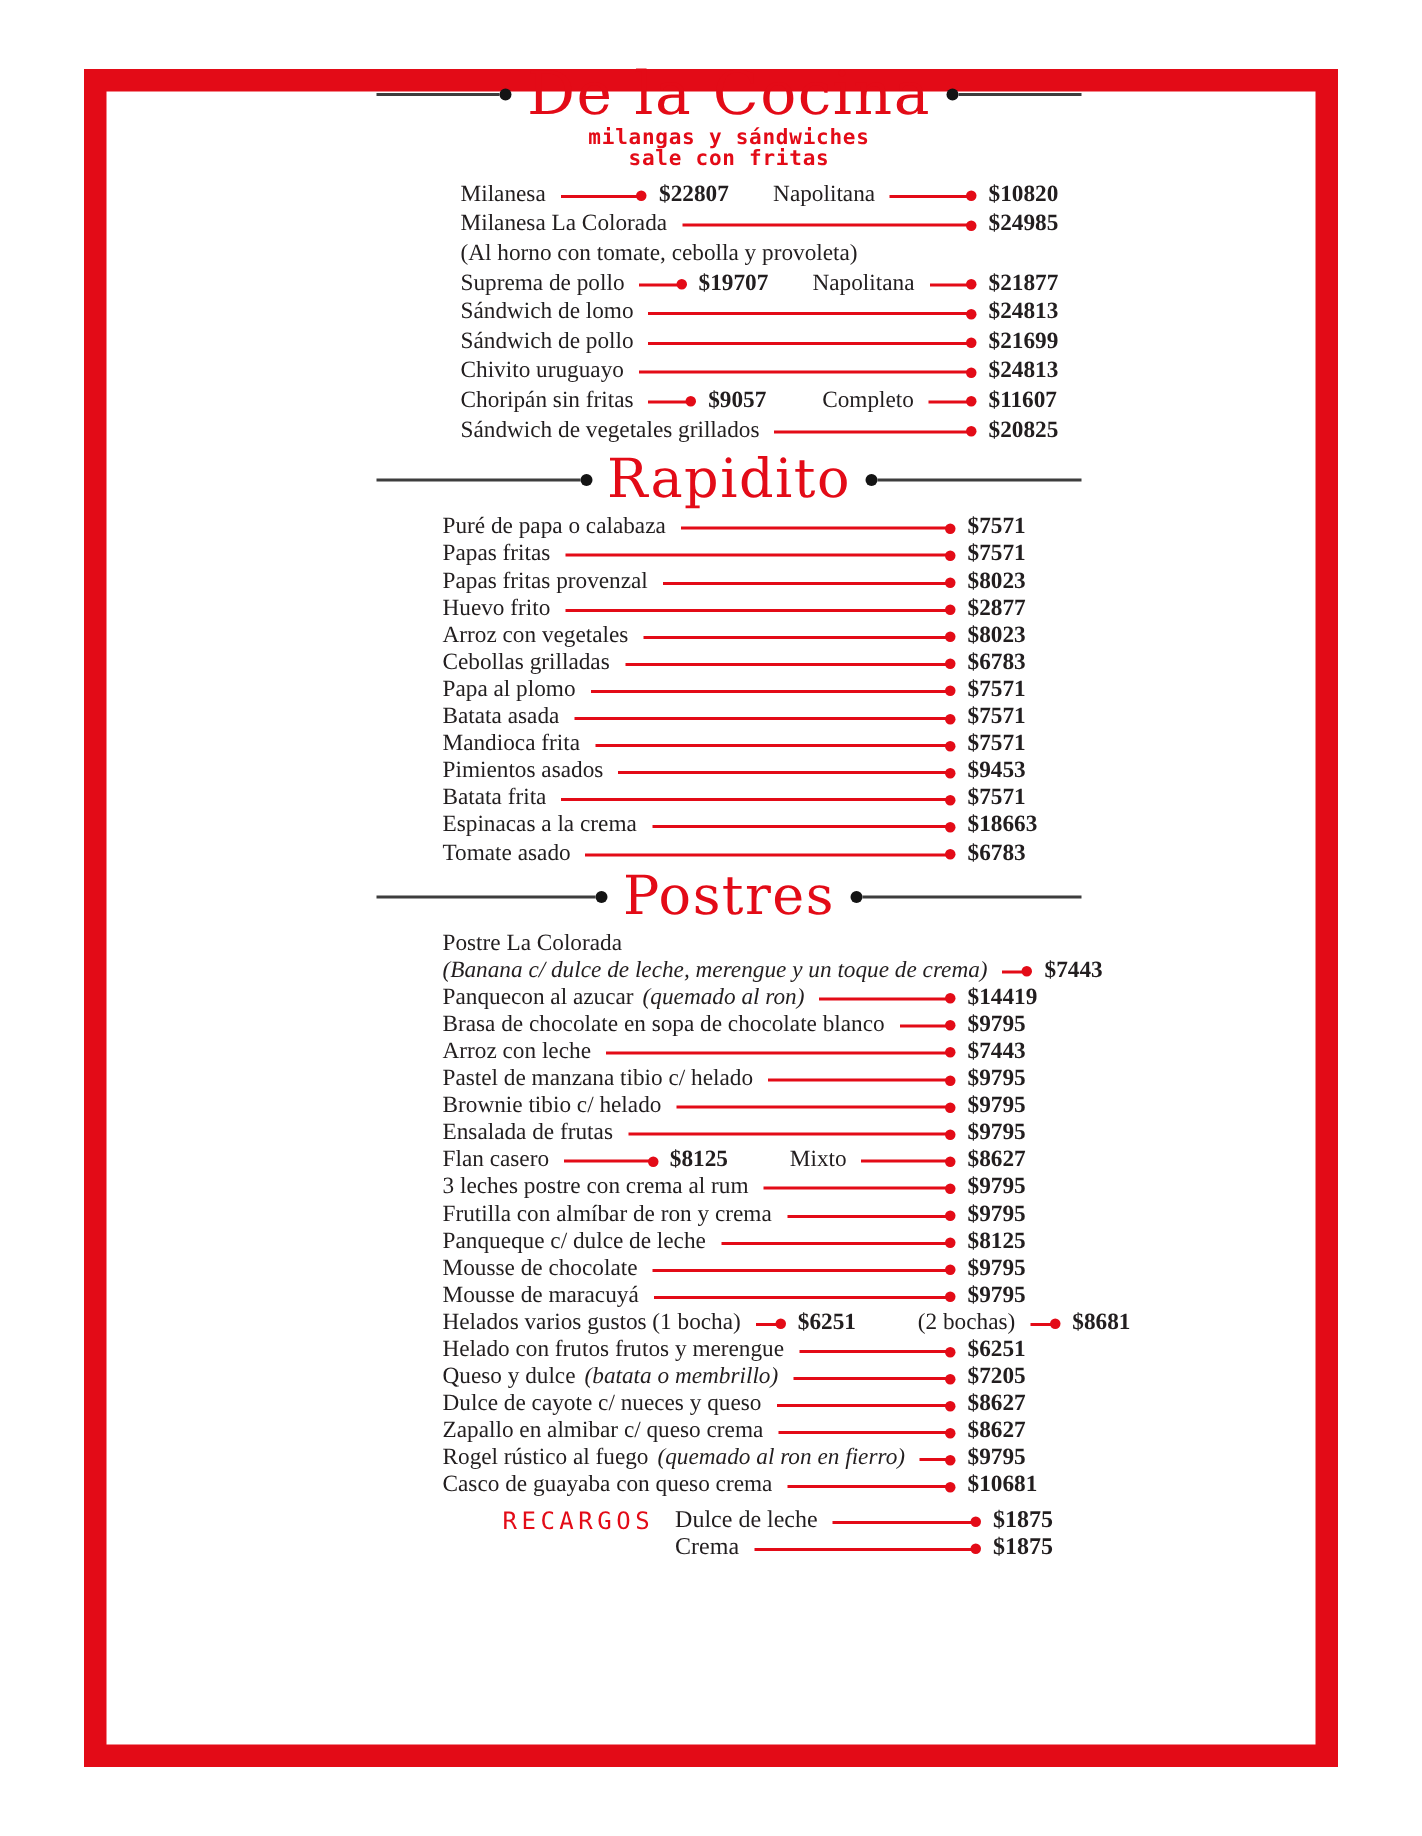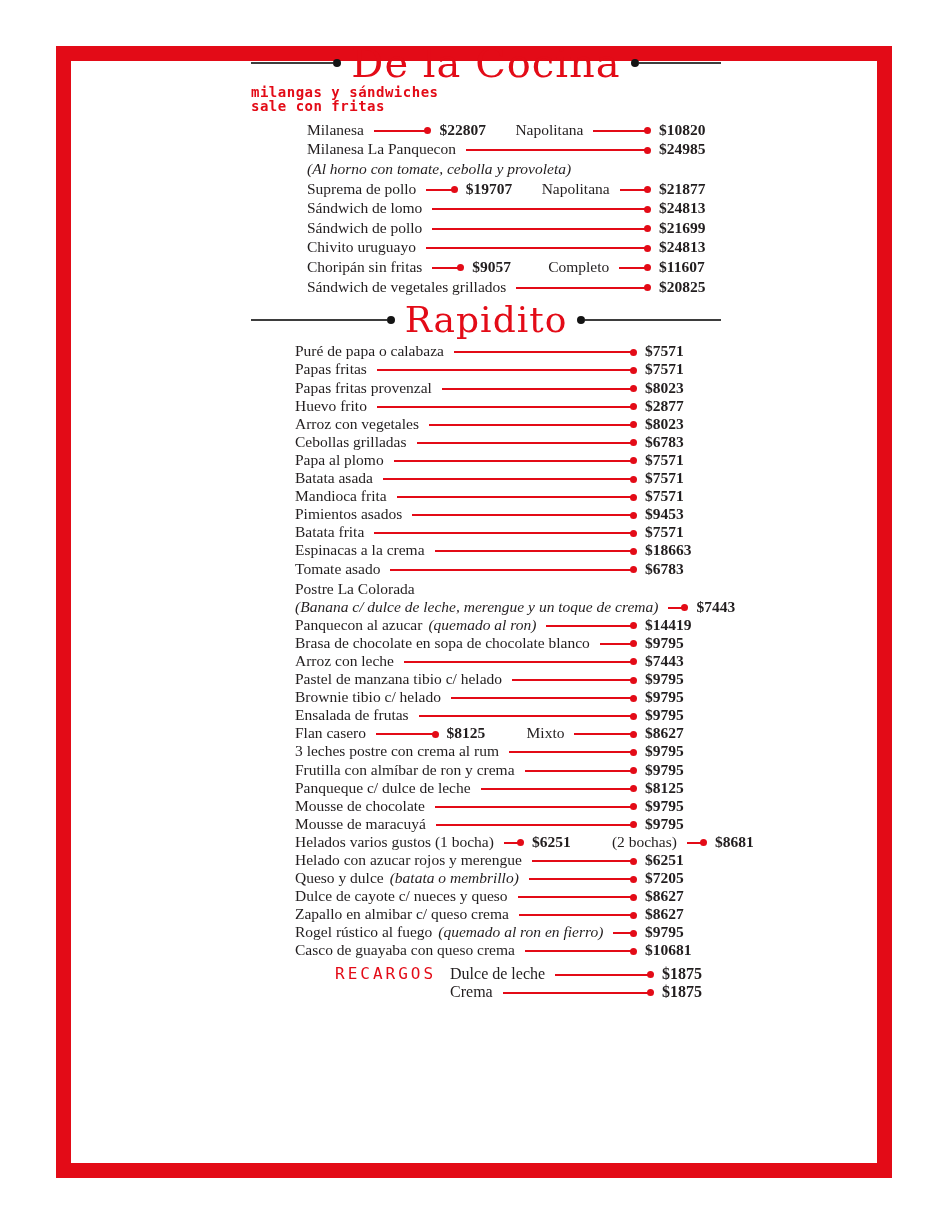--- a/index.html
+++ b/index.html
@@ -26,36 +26,36 @@
   .decor .line{flex:1;height:2px;background:var(--rule);}
   .decor .dot{width:8px;height:8px;border-radius:50%;background:var(--dot);flex:none;}
   .sec-title{
     font-family:"DejaVu Serif",serif;font-weight:normal;color:var(--red);
     margin:0;padding:0 10px;white-space:nowrap;letter-spacing:1px;
   }
   .title-lg{font-size:40px;line-height:44px;}
   .title-md{font-size:36px;line-height:40px;}
 
   .subtitle{
-    color:var(--red);
+    text-align:center;color:var(--red);
     font-family:"DejaVu Sans Mono","Liberation Mono",monospace;
     font-weight:bold;font-size:14px;line-height:14px;letter-spacing:0.5px;
   }
 
   
   .items{margin-top:7px;}
   .items.indent{padding-left:44px;padding-right:16px;}
   .menu-row{display:flex;align-items:center;font-size:15.5px;white-space:nowrap;}
   .cocina-items{padding-left:10px;padding-right:6px;}
   .cocina-items .menu-row{height:19.6px;margin-left:46px;}
   .indent .menu-row{height:18.1px;}
   .name{flex:none;}
   .name2{margin-left:20px;text-align:right;}
   .desc{font-style:italic;margin-left:6px;flex:none;}
-  .note{font-style:italic;}
+  .note{}
   .leader{
     flex:1 1 24px;height:2px;background:var(--red);
     margin:0 10px;position:relative;align-self:center;min-width:18px;top:1px;
   }
   .leader::after{
     content:"";position:absolute;right:-2px;top:-2.5px;
     width:7px;height:7px;border-radius:50%;background:var(--red);
   }
   .leader.noline{background:transparent;}
   .price{font-weight:bold;flex:none;text-align:left;}
@@ -110,21 +110,21 @@
       <div class="items cocina-items" id="cocina-items">
           <div class="menu-row">
             <span class="name">Milanesa</span>
             <span class="leader"></span>
             <span class="price">$22807</span>
             <span class="name name2">Napolitana</span>
             <span class="leader"></span>
             <span class="price">$10820</span>
           </div>
           <div class="menu-row">
-            <span class="name">Milanesa La Panquecon</span>
+            <span class="name">Milanesa La Colorada</span>
             <span class="leader"></span>
             <span class="price">$24985</span>
           </div>
           <div class="menu-row">
             <span class="note">(Al horno con tomate, cebolla y provoleta)</span>
           </div>
           <div class="menu-row">
             <span class="name">Suprema de pollo</span>
             <span class="leader"></span>
             <span class="price">$19707</span>
@@ -239,20 +239,31 @@
           </div>
           <div class="menu-row">
             <span class="name">Tomate asado</span>
             <span class="leader"></span>
             <span class="price">$6783</span>
           </div>
         </div>
     </section>
 
     <section id="sec-postres">
+      <div class="sec-header">
+        <div class="decor">
+          <div class="line"></div>
+          <div class="dot"></div>
+        </div>
+        <h2 class="sec-title title-md">Postres</h2>
+        <div class="decor">
+          <div class="dot"></div>
+          <div class="line"></div>
+        </div>
+      </div>
       <div class="items indent" id="postres-items">
           <div class="menu-row">
             <span class="name">Postre La Colorada</span>
           </div>
           <div class="menu-row">
             <span class="desc" style="margin-left: 0px; text-align: center;">(Banana c/ dulce de leche, merengue y un toque de crema)</span>
             <span class="leader"></span>
             <span class="price">$7443</span>
           </div>
           <div class="menu-row">
@@ -321,21 +332,21 @@
           </div>
           <div class="menu-row">
             <span class="name">Helados varios gustos (1 bocha)</span>
             <span class="leader"></span>
             <span class="price">$6251</span>
             <span class="name name2">(2 bochas)</span>
             <span class="leader"></span>
             <span class="price">$8681</span>
           </div>
           <div class="menu-row">
-            <span class="name">Helado con azucar rojos y merengue</span>
+            <span class="name">Helado con frutos frutos y merengue</span>
             <span class="leader"></span>
             <span class="price">$6251</span>
           </div>
           <div class="menu-row">
             <span class="name">Queso y dulce</span>
             <span class="desc">(batata o membrillo)</span>
             <span class="leader"></span>
             <span class="price">$7205</span>
           </div>
           <div class="menu-row">

